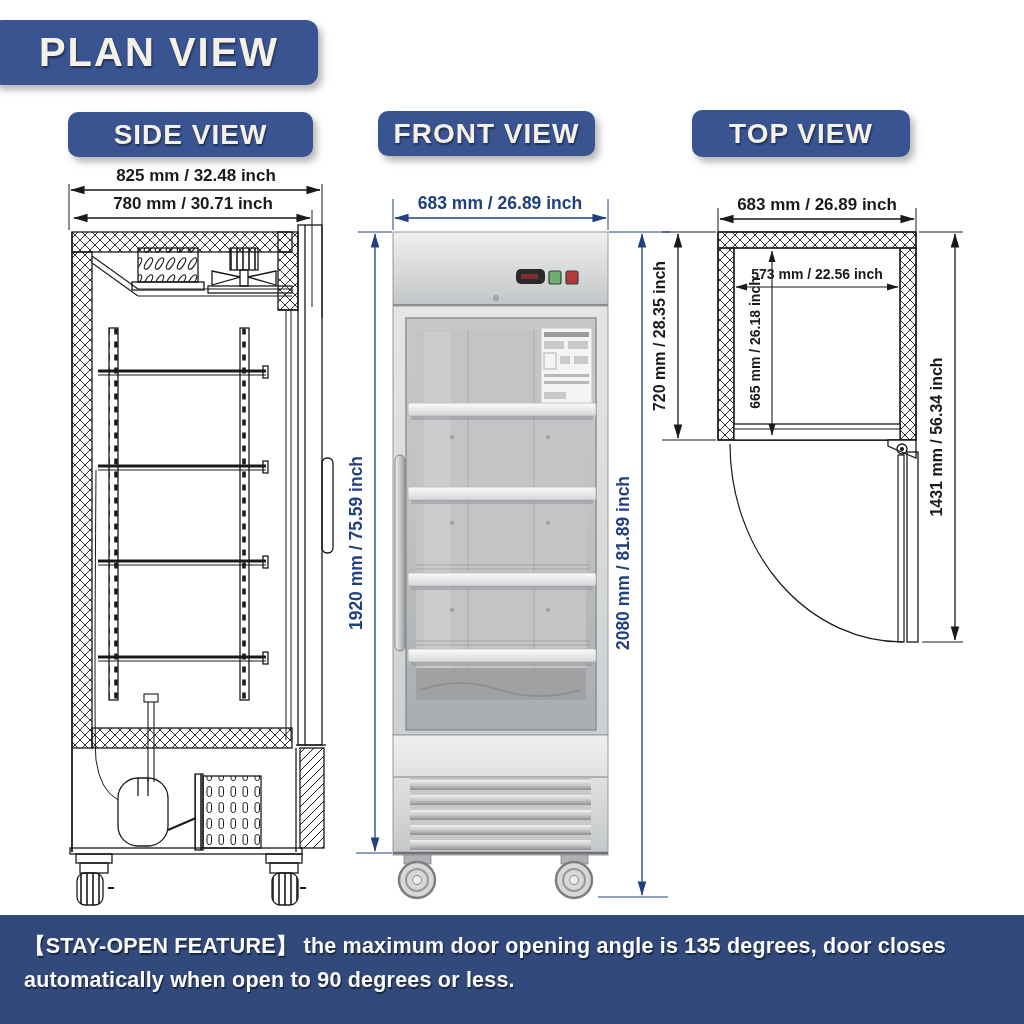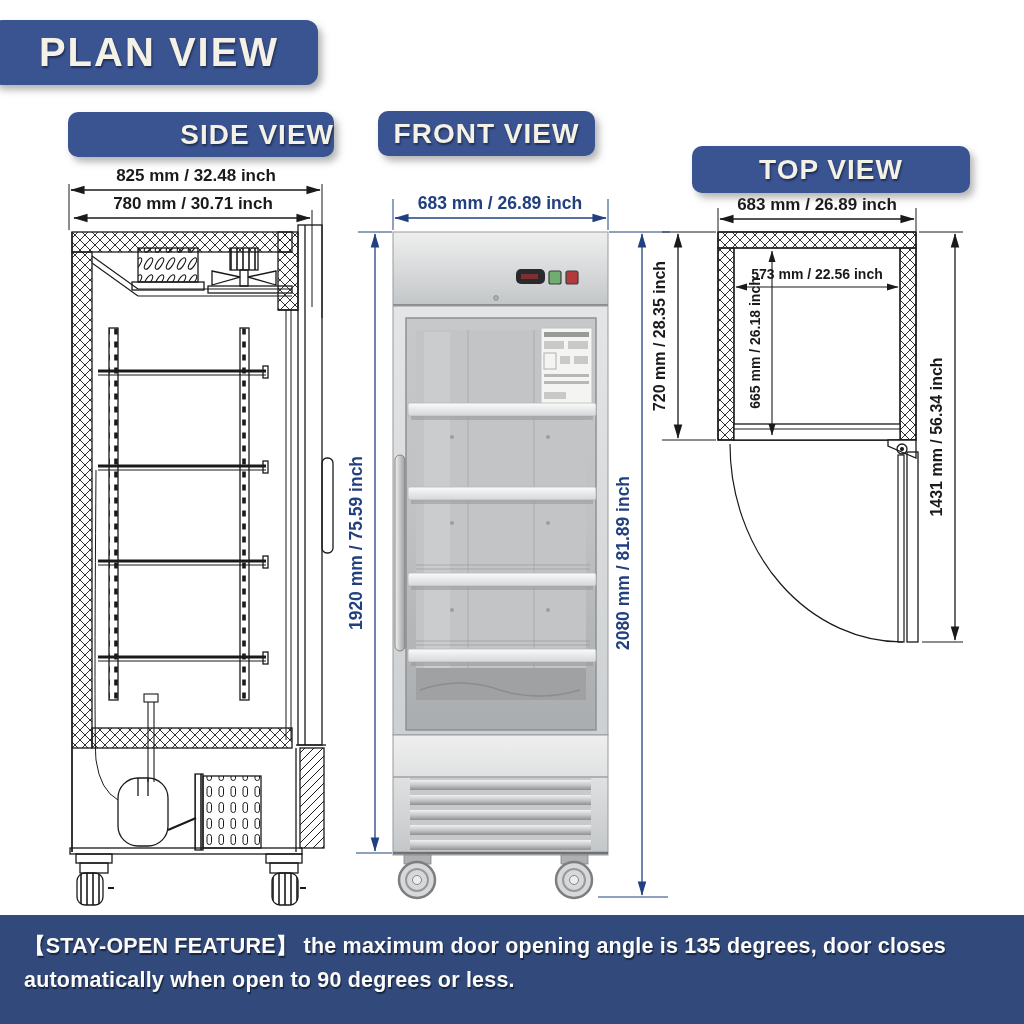--- a/index.html
+++ b/index.html
@@ -10,23 +10,23 @@
   .banner {
     position:absolute; background:#3a5391; color:#f4f1e6; font-weight:bold;
     display:flex; align-items:center; justify-content:center;
     box-shadow:4px 5px 7px rgba(110,110,110,.5);
     text-shadow:1px 2px 2px rgba(0,0,0,.45);
     letter-spacing:2px;
   }
   .banner.main { left:-10px; top:20px; width:328px; height:65px;
                  border-radius:12px; font-size:40px; padding-left:10px; }
   .banner.view { border-radius:10px; font-size:28px; letter-spacing:1px; }
-  #side-label  { left:68px;  top:112px; width:266px; height:45px;justify-content:flex-end; }
+  #side-label  { left:68px;  top:112px; width:245px; height:45px; }
   #front-label { left:378px; top:111px; width:217px; height:45px; }
-  #top-label   { left:692px; top:110px; width:278px; height:47px;margin-top:36px; }
+  #top-label   { left:692px; top:110px; width:218px; height:47px; }
 
   svg { position:absolute; left:0; top:0; }
   svg text { font-family:"Liberation Sans", sans-serif; font-weight:bold; }
   .dimtxt  { fill:#1a1a1a; font-size:17px; }
   .dimtxt.small { font-size:14px; }
   .dimtxt.mid { font-size:16px; }
   .bluetxt { fill:#21407f; font-size:17.5px; }
 
   .footer {
     position:absolute; left:0; top:915px; width:1024px; height:109px;

